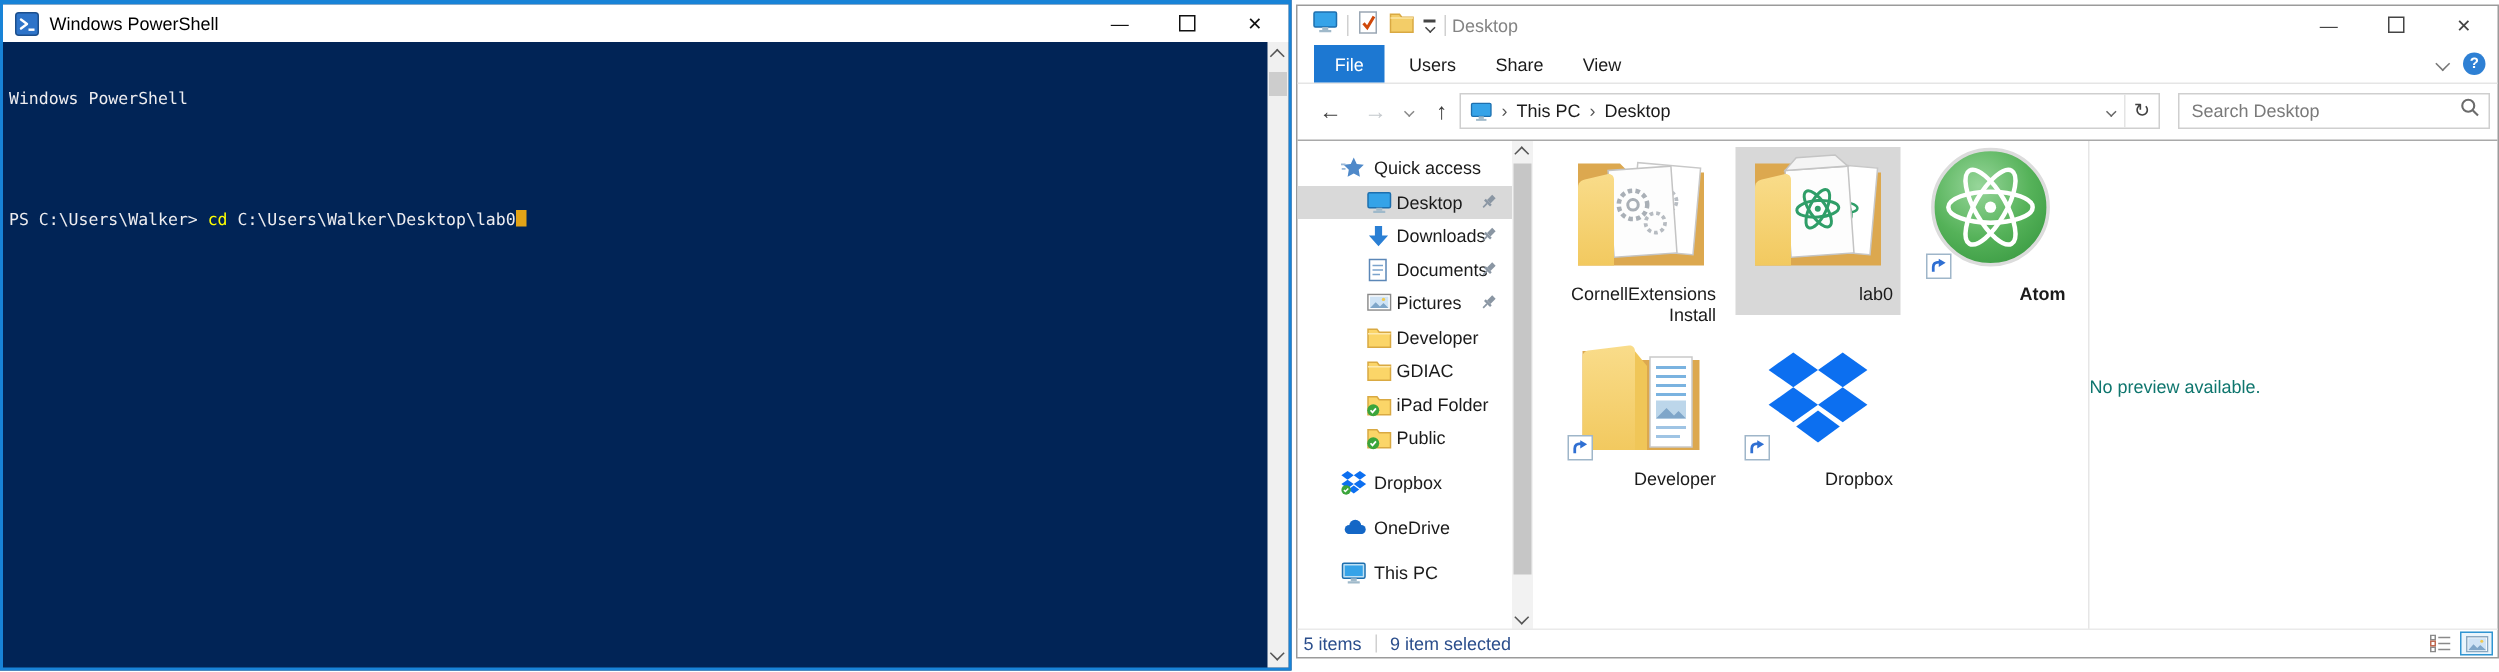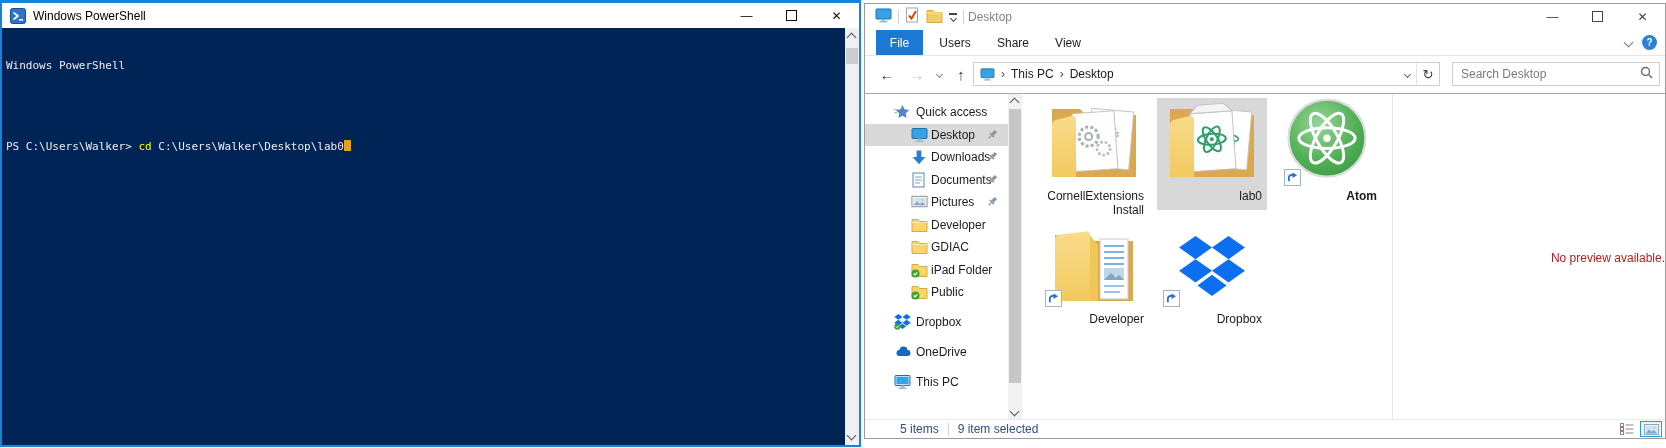--- a/index.html
+++ b/index.html
@@ -78,25 +78,25 @@
   .tile{position:absolute;width:110px;text-align:right;}
   .ibox{position:relative;height:88px;display:flex;align-items:center;justify-content:center;}
   .ibox.short{height:83px;}
   .lbl{margin-top:3px;font-size:12px;line-height:14px;color:#1b1b1b;word-break:break-all;padding:0 5px;}
   .tile.selected{background:#d8d8d8;}
   .sc{position:absolute;width:17px;height:17px;background:#fff;border:1px solid #9fb6c9;box-sizing:border-box;
       display:flex;align-items:center;justify-content:center;}
 
   .pv-sep{position:absolute;left:527px;top:0;bottom:0;width:1px;background:#e6e6e6;}
   .preview{position:absolute;left:528px;top:0;right:0;bottom:0;}
-  .pv-msg{position:absolute;left:0;right:0;top:157px;text-align:right;font-size:12px;color:#b91c1c;}
+  .pv-msg{position:absolute;left:0;right:0;top:157px;text-align:left;font-size:12px;color:#0f766e;}
 
   .statusbar{position:absolute;left:0;right:0;bottom:0;height:18px;border-top:1px solid #eaeaea;
              display:flex;align-items:center;font-size:12px;color:#2b4e8c;}
-  .st-count{margin-left:35px;}
+  .st-count{margin-left:4px;}
   .st-div{width:1px;height:12px;background:#d0d0d0;margin:0 9px;}
   .viewbtns{position:absolute;right:3px;bottom:1px;display:flex;gap:2px;}
   .vbtn{width:22px;height:16px;display:flex;align-items:center;justify-content:center;box-sizing:border-box;}
   .vbtn.selected{border:1px solid #3095d2;background:#eaf5fc;}
 </style>
 </head>
 <body>
 
 <svg width="0" height="0" style="position:absolute">
   <defs>

